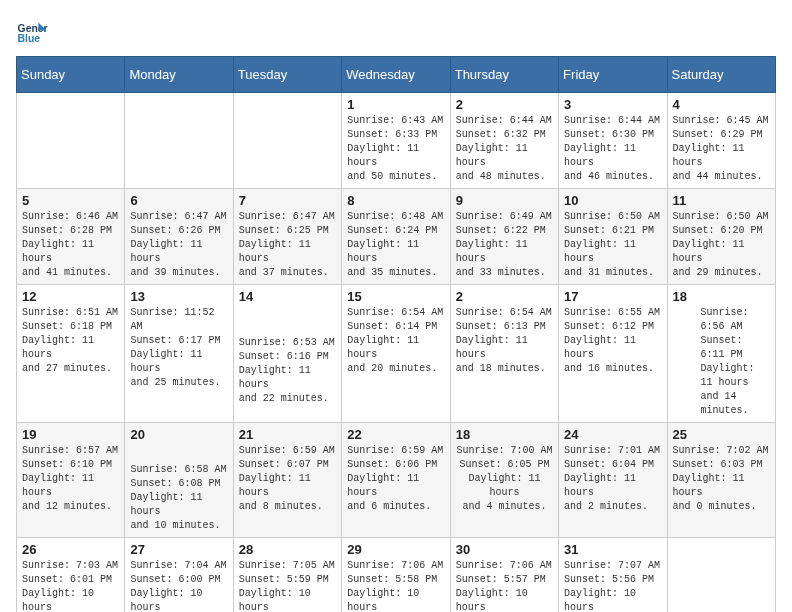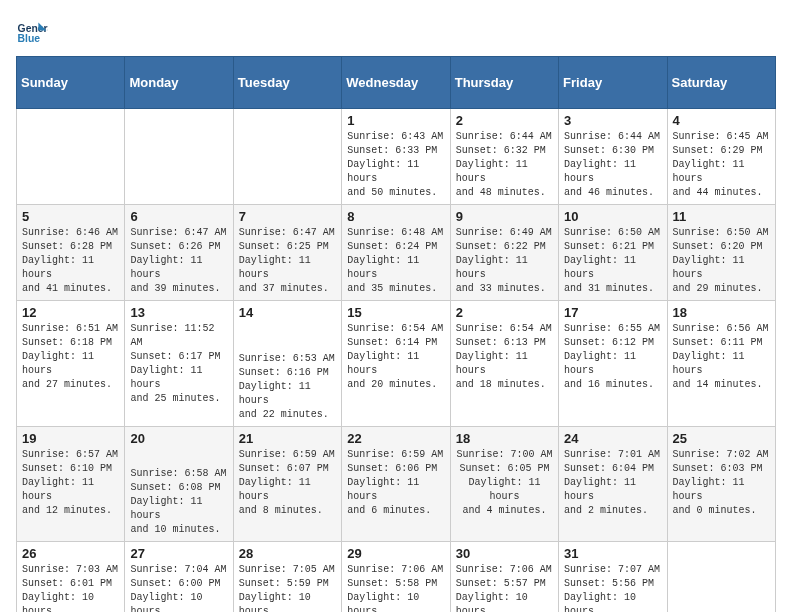--- a/index.html
+++ b/index.html
@@ -39,22 +39,22 @@
     }
     table {
       width: 100%;
       border-collapse: collapse;
       table-layout: fixed;
     }
     thead th {
       background: #3a6ea5;
       color: #fff;
       font-size: 13px;
-      font-weight: bold;
-      padding: 18px 4px;
+      font-weight: normal;
+      padding: 10px 4px;
       text-align: left;
       border: 1px solid #2a5a8a;
     }
     tbody td {
       border: 1px solid #ccc;
       vertical-align: top;
       padding: 4px 5px;
       font-size: 10.5px;
       color: #222;
       height: 90px;
@@ -236,21 +236,21 @@
         </td>
         <td>
           <span class="day-num">17</span>
           <div class="cell-text" style="white-space: pre-line;">Sunrise: 6:55 AM
 Sunset: 6:12 PM
 Daylight: 11 hours
 and 16 minutes.</div>
         </td>
         <td>
           <span class="day-num">18</span>
-          <div class="cell-text" style="white-space: pre-line;">Sunrise: 6:56 AM
+          <div class="cell-text" style="white-space: pre-line; margin-left: 28px;">Sunrise: 6:56 AM
 Sunset: 6:11 PM
 Daylight: 11 hours
 and 14 minutes.</div>
         </td>
       </tr>
       <tr>
         <td>
           <span class="day-num">19</span>
           <div class="cell-text" style="white-space: pre-line;">Sunrise: 6:57 AM
 Sunset: 6:10 PM

